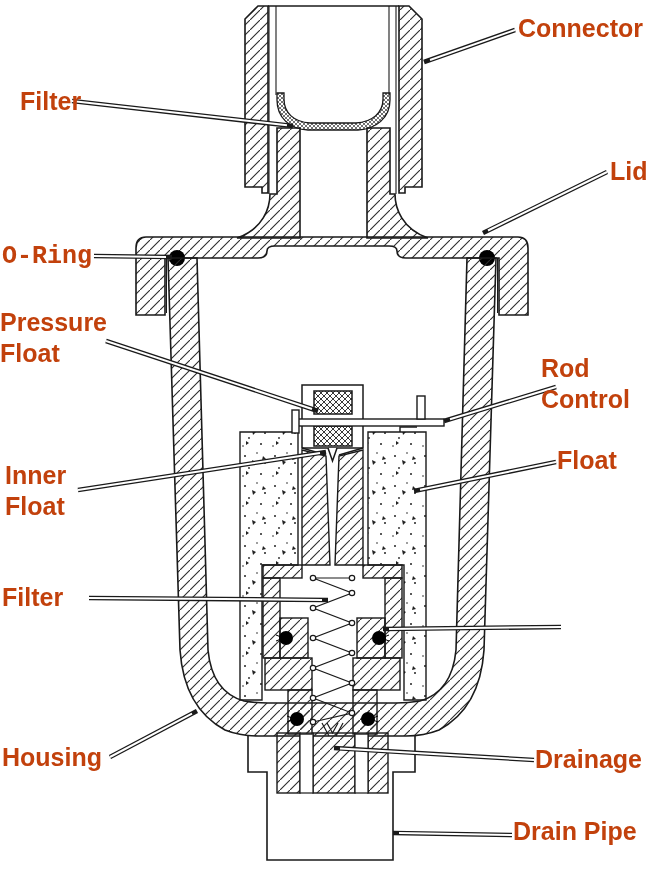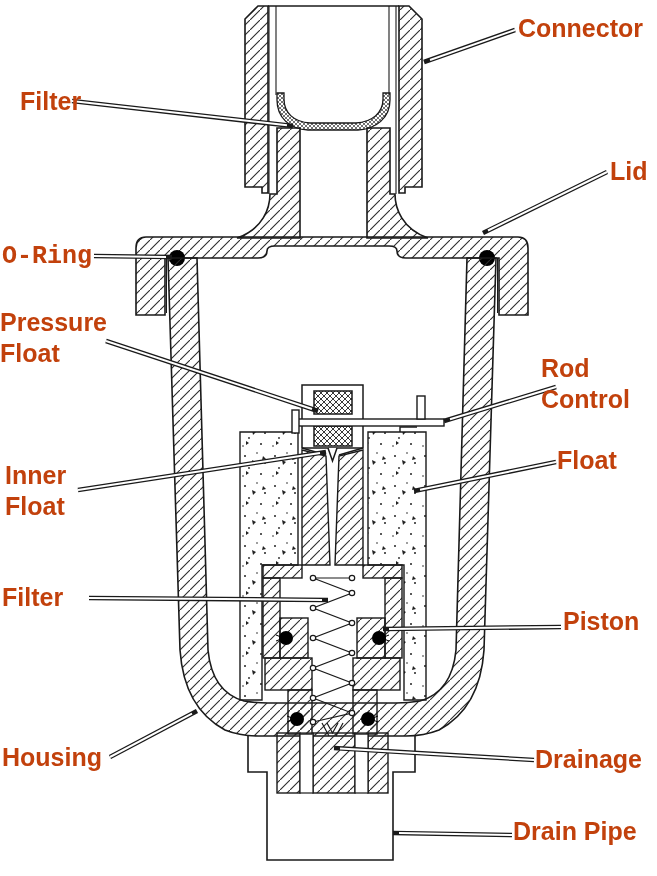--- a/index.html
+++ b/index.html
@@ -207,17 +207,16 @@
     <div>Control</div>
   </div>
 
   <div class="lbl center" style="left:5px;top:460px;width:72px;">
     <div>Inner</div>
     <div>Float</div>
   </div>
 
   <div class="lbl" style="left:557px;top:445px;">Float</div>
   <div class="lbl" style="left:2px;top:582px;">Filter</div>
-  <div class="lbl" style="left:563px;top:606px;">Piston</div>
   <div class="lbl" style="left:2px;top:742px;text-align:center;">Housing</div>
   <div class="lbl" style="left:535px;top:744px;">Drainage</div>
   <div class="lbl" style="left:513px;top:816px;">Drain Pipe</div>
 </div>
 
 </body></html>

